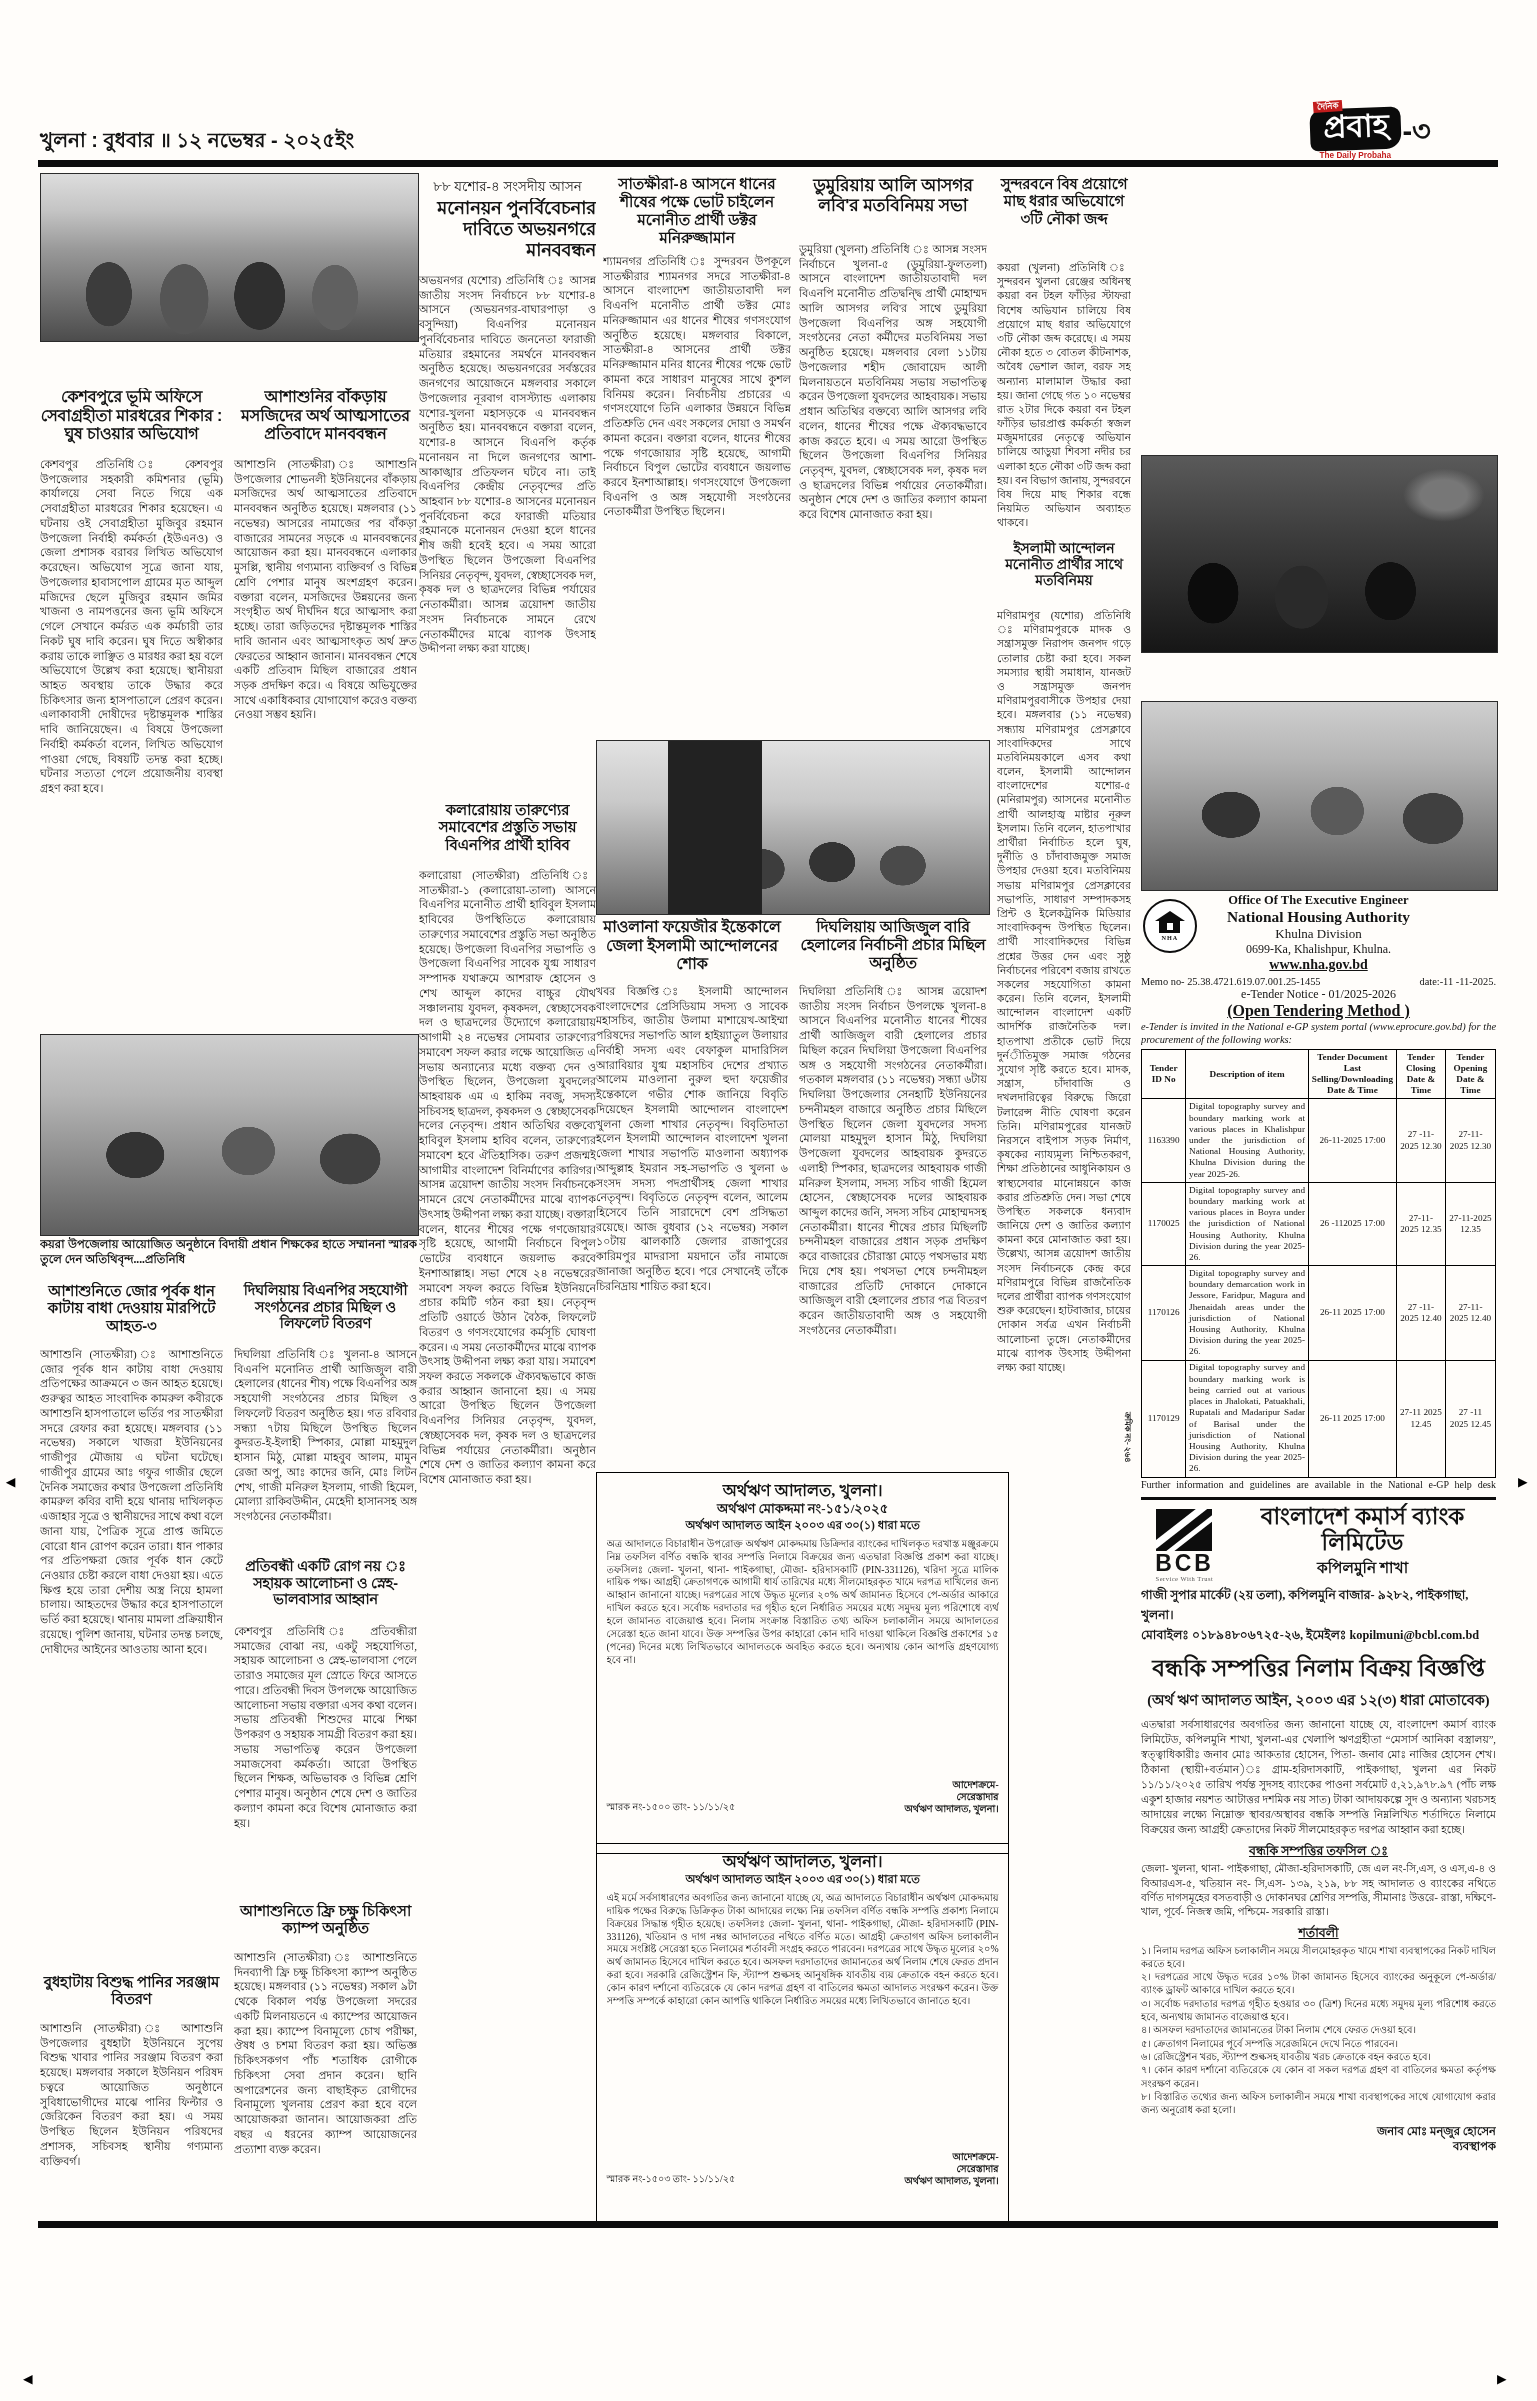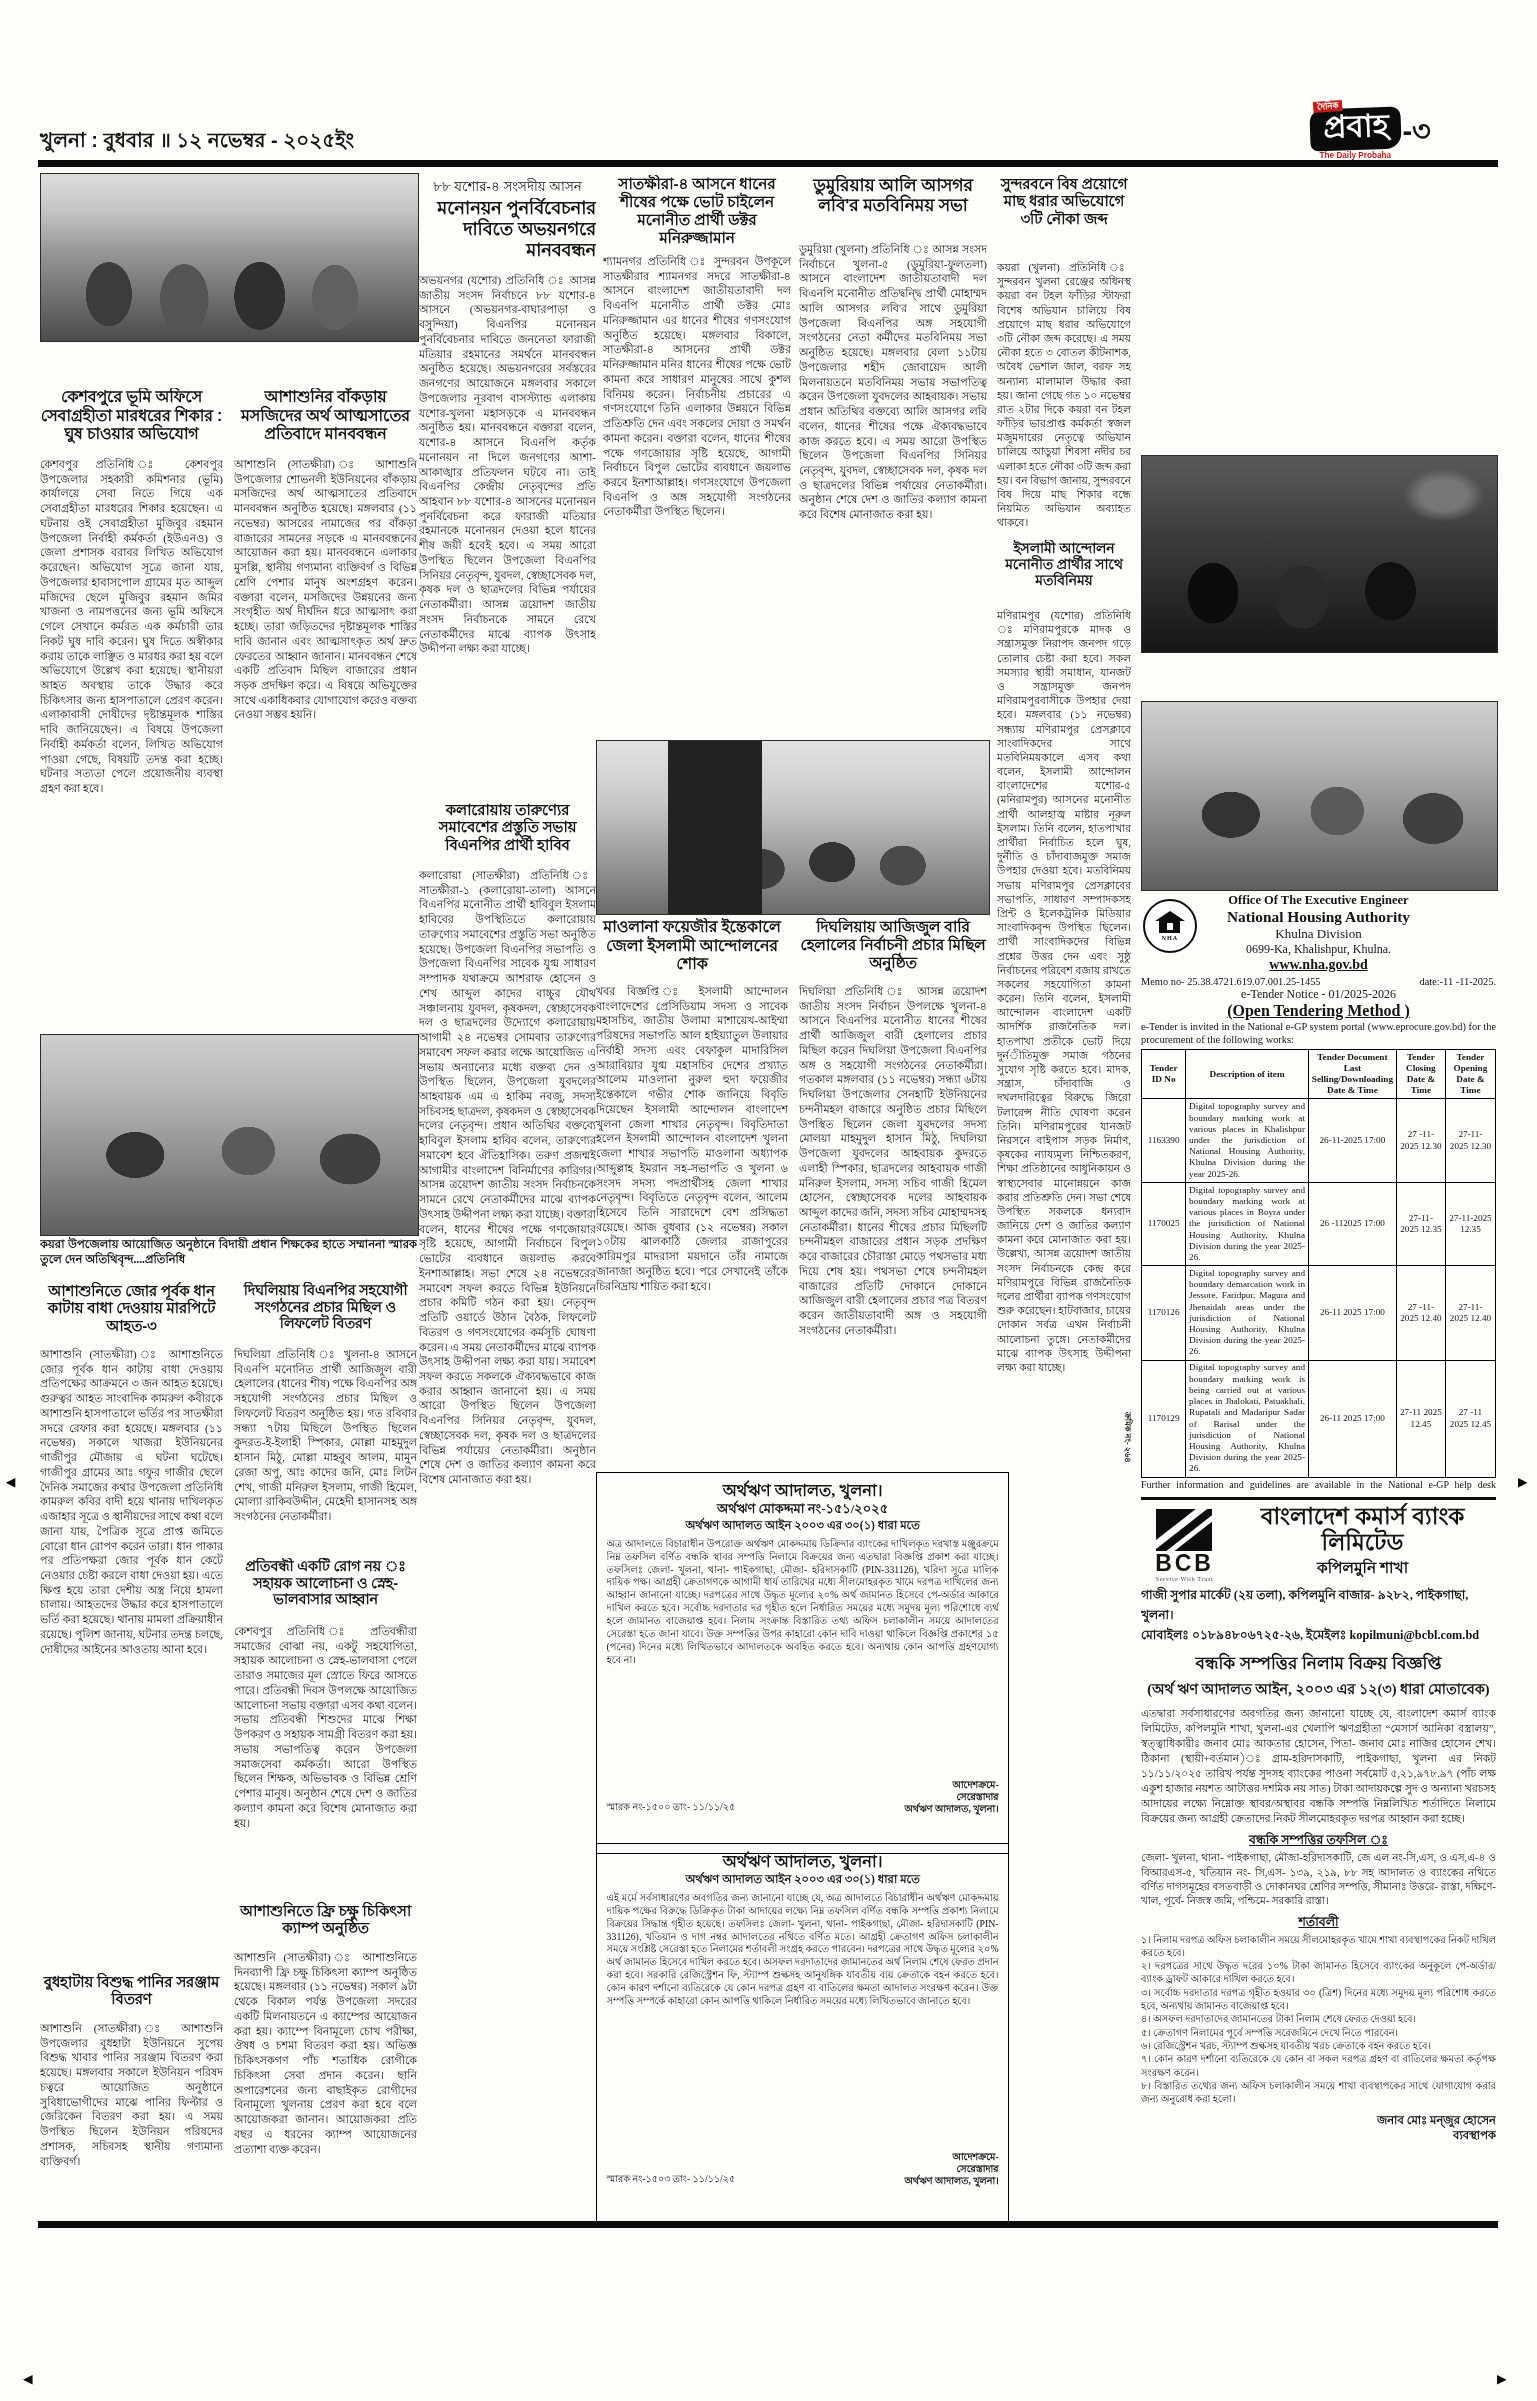--- a/index.html
+++ b/index.html
@@ -195,21 +195,21 @@
     <div class="tc" style="font-size:15.4px;font-weight:bold;">National Housing Authority</div>
     <div class="tc" style="font-size:13px;">Khulna Division</div>
     <div class="tc" style="font-size:12px;">0699-Ka, Khalishpur, Khulna.</div>
     <div class="tc u" style="font-size:14px;font-weight:bold;">www.nha.gov.bd</div>
     <div style="display:flex;justify-content:space-between;font-size:10.4px;margin-top:2.9px;">
       <span>Memo no- 25.38.4721.619.07.001.25-1455</span>
       <span>date:-11 -11-2025.</span>
     </div>
     <div class="tc" style="font-size:12px;">e-Tender Notice - 01/2025-2026</div>
     <div class="tc u" style="font-size:16px;font-weight:bold;">(Open Tendering Method )</div>
-    <div style="font-size:10.4px;text-align:justify;line-height:1.25;">e-Tender is invited in the National e-GP system portal (www.eprocure.gov.bd) for the procurement of the following works:</div>
+    <div style="font-size:10.4px;text-align:justify;line-height:1.25;font-style:italic;">e-Tender is invited in the National e-GP system portal (www.eprocure.gov.bd) for the procurement of the following works:</div>
     <table class="ttable">
       <tbody>
           <tr>
         <th style="width:13%;">Tender ID No</th>
         <th style="width:41%;">Description of item</th>
         <th style="width:16%;">Tender Document Last Selling/Downloading Date &amp; Time</th>
         <th style="width:15%;">Tender Closing Date &amp; Time</th>
         <th style="width:15%;">Tender Opening Date &amp; Time</th>
       </tr>
       <tr>
@@ -253,21 +253,21 @@
       <div class="bcb-swoosh"></div>
       <div class="bcb-letters">BCB</div>
       <div class="bcb-tag">Service With Trust</div>
     </div>
     <div style="margin-left:88px;text-align:center;">
       <div style="font-size:23px;font-weight:bold;font-family:'Liberation Sans',sans-serif;line-height:1.15;">বাংলাদেশ কমার্স ব্যাংক লিমিটেড</div>
       <div style="font-size:15.4px;font-weight:bold;">কপিলমুনি শাখা</div>
     </div>
     <div style="font-size:12.3px;font-weight:bold;margin-top:3.8px;">গাজী সুপার মার্কেট (২য় তলা), কপিলমুনি বাজার- ৯২৮২, পাইকগাছা, খুলনা।</div>
     <div style="font-size:12.3px;font-weight:bold;">মোবাইলঃ ০১৮৯৪৮০৬৭২৫-২৬, ইমেইলঃ kopilmuni@bcbl.com.bd</div>
-    <div style="font-size:17px;font-weight:bold;text-align:center;margin-top:4.8px;font-family:'Liberation Sans',sans-serif;">বন্ধকি সম্পত্তির নিলাম বিক্রয় বিজ্ঞপ্তি</div>
+    <div style="font-size:23px;font-weight:bold;text-align:center;margin-top:4.8px;font-family:'Liberation Sans',sans-serif;">বন্ধকি সম্পত্তির নিলাম বিক্রয় বিজ্ঞপ্তি</div>
     <div style="font-size:14.4px;font-weight:bold;text-align:center;">(অর্থ ঋণ আদালত আইন, ২০০৩ এর ১২(৩) ধারা মোতাবেক)</div>
     <div style="font-size:10.6px;text-align:justify;line-height:1.42;margin-top:3.8px;">এতদ্বারা সর্বসাধারণের অবগতির জন্য জানানো যাচ্ছে যে, বাংলাদেশ কমার্স ব্যাংক লিমিটেড, কপিলমুনি শাখা, খুলনা-এর খেলাপি ঋণগ্রহীতা “মেসার্স আনিকা বস্ত্রালয়”, স্বত্ত্বাধিকারীঃ জনাব মোঃ আকতার হোসেন, পিতা- জনাব মোঃ নাজির হোসেন শেখ। ঠিকানা (স্থায়ী+বর্তমান)ঃ গ্রাম-হরিদাসকাটি, পাইকগাছা, খুলনা এর নিকট ১১/১১/২০২৫ তারিখ পর্যন্ত সুদসহ ব্যাংকের পাওনা সর্বমোট ৫,২১,৯৭৮.৯৭ (পাঁচ লক্ষ একুশ হাজার নয়শত আটাত্তর দশমিক নয় সাত) টাকা আদায়কল্পে সুদ ও অন্যান্য খরচসহ আদায়ের লক্ষ্যে নিম্নোক্ত স্থাবর/অস্থাবর বন্ধকি সম্পত্তি নিম্নলিখিত শর্তাদিতে নিলামে বিক্রয়ের জন্য আগ্রহী ক্রেতাদের নিকট সীলমোহরকৃত দরপত্র আহ্বান করা হচ্ছে।</div>
     <div class="u" style="font-size:12.5px;font-weight:bold;text-align:center;margin-top:4.8px;">বন্ধকি সম্পত্তির তফসিল ঃ</div>
     <div style="font-size:10.4px;text-align:justify;line-height:1.38;">জেলা- খুলনা, থানা- পাইকগাছা, মৌজা-হরিদাসকাটি, জে এল নং-সি,এস, ও এস,এ-৪ ও বিআরএস-৫, খতিয়ান নং- সি,এস- ১৩৯, ২১৯, ৮৮ সহ আদালত ও ব্যাংকের নথিতে বর্ণিত দাগসমূহের বসতবাড়ী ও দোকানঘর শ্রেণির সম্পত্তি, সীমানাঃ উত্তরে- রাস্তা, দক্ষিণে- খাল, পূর্বে- নিজস্ব জমি, পশ্চিমে- সরকারি রাস্তা।</div>
     <div class="u" style="font-size:12.5px;font-weight:bold;text-align:center;margin-top:3.8px;">শর্তাবলী</div>
     <div style="font-size:9.8px;line-height:1.36;text-align:justify;">১। নিলাম দরপত্র অফিস চলাকালীন সময়ে সীলমোহরকৃত খামে শাখা ব্যবস্থাপকের নিকট দাখিল করতে হবে।</div>
     <div style="font-size:9.8px;line-height:1.36;text-align:justify;">২। দরপত্রের সাথে উদ্ধৃত দরের ১০% টাকা জামানত হিসেবে ব্যাংকের অনুকূলে পে-অর্ডার/ব্যাংক ড্রাফট আকারে দাখিল করতে হবে।</div>
     <div style="font-size:9.8px;line-height:1.36;text-align:justify;">৩। সর্বোচ্চ দরদাতার দরপত্র গৃহীত হওয়ার ৩০ (ত্রিশ) দিনের মধ্যে সমুদয় মূল্য পরিশোধ করতে হবে, অন্যথায় জামানত বাজেয়াপ্ত হবে।</div>
     <div style="font-size:9.8px;line-height:1.36;text-align:justify;">৪। অসফল দরদাতাদের জামানতের টাকা নিলাম শেষে ফেরত দেওয়া হবে।</div>
     <div style="font-size:9.8px;line-height:1.36;text-align:justify;">৫। ক্রেতাগণ নিলামের পূর্বে সম্পত্তি সরেজমিনে দেখে নিতে পারবেন।</div>

